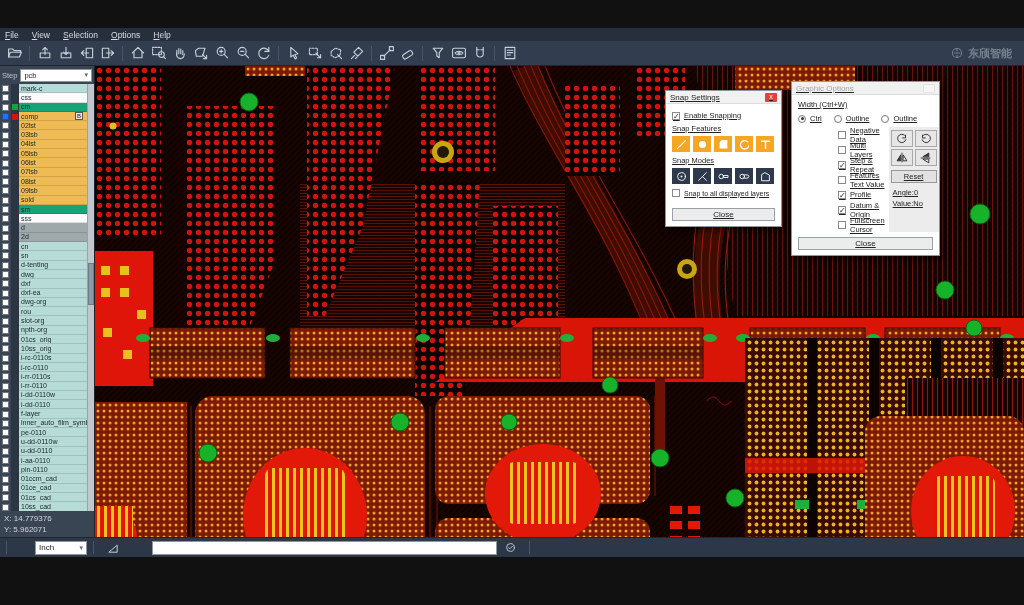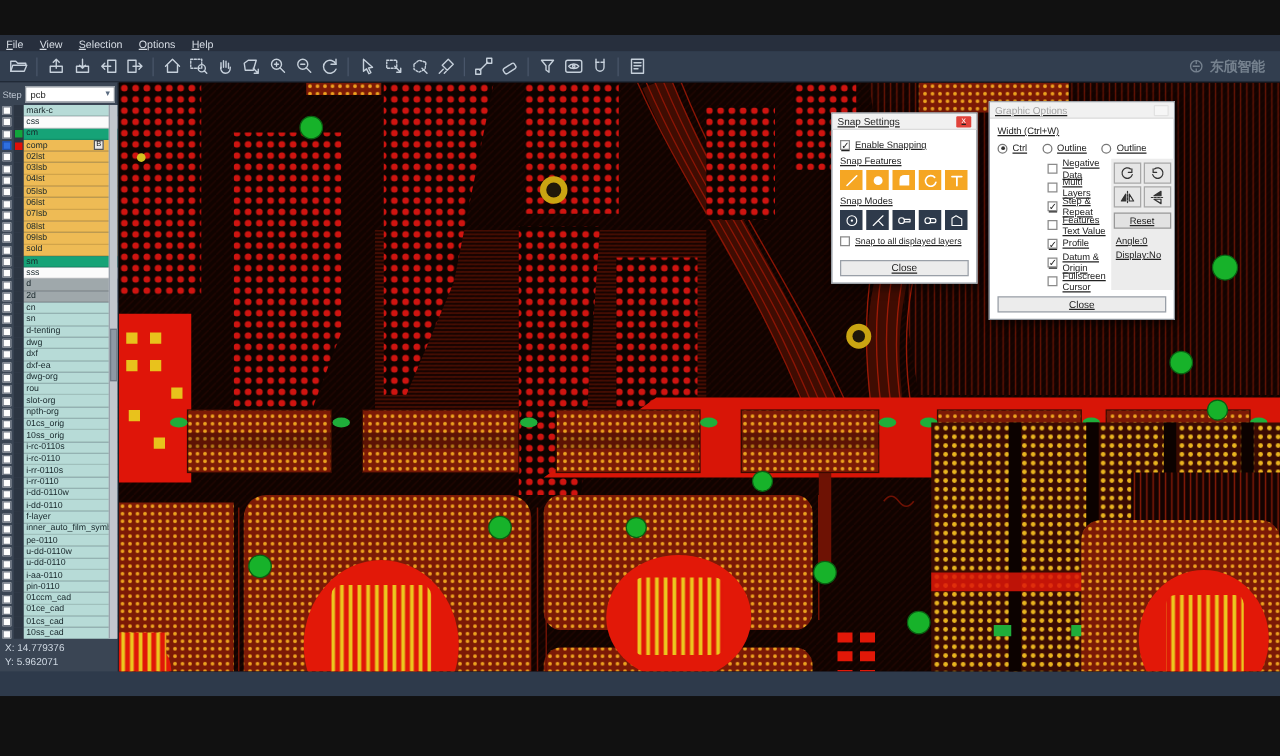--- a/index.html
+++ b/index.html
@@ -901,22 +901,43 @@
                 <svg viewBox="0 0 20 20" width="14" height="14" fill="none" stroke="currentColor" stroke-width="1.4" stroke-linecap="round" stroke-linejoin="round">
                   <path d="M3 10h14" stroke-dasharray="2 1.6"></path>
                   <path d="M6 8L14 3v5z" fill="currentColor"></path>
                   <path d="M6 12l8 5v-5z"></path>
                 </svg>
               </div>
             </div>
           <div class="resetbtn">Reset</div>
           <div class="gotext">
             <div>Angle:0</div>
-            <div>Display:No</div>
+            <div>Value:No</div>
           </div>
         </div>
       </div>
     </div>
     <div class="dlg-closebtn">Close</div>
   </div>
 
+  <div class="bottombar">
+    <div class="bb-sep"></div>
+    <div class="unit-select">
+      <span>Inch</span>
+      <span class="chev">▾</span>
+    </div>
+    <div class="bb-sep"></div>
+    <div class="bb-icon">
+      <svg viewBox="0 0 20 20" width="14" height="14" fill="none" stroke="#c6d0db" stroke-width="1.4" stroke-linejoin="round">
+          <path d="M4 16 L16 6 V16 Z"></path>
+        </svg>
+    </div>
+    <input class="cmd-input" value="" style="">
+    <div class="bb-icon">
+      <svg viewBox="0 0 20 20" width="13" height="13" fill="none" stroke="#c6d0db" stroke-width="1.4" stroke-linecap="round" stroke-linejoin="round">
+          <circle cx="10" cy="10" r="6"></circle>
+          <path d="M7 10l2 2 4-4"></path>
+        </svg>
+    </div>
+    <div class="bb-sep"></div>
+  </div>
 
 </div>
 
 </body></html>

